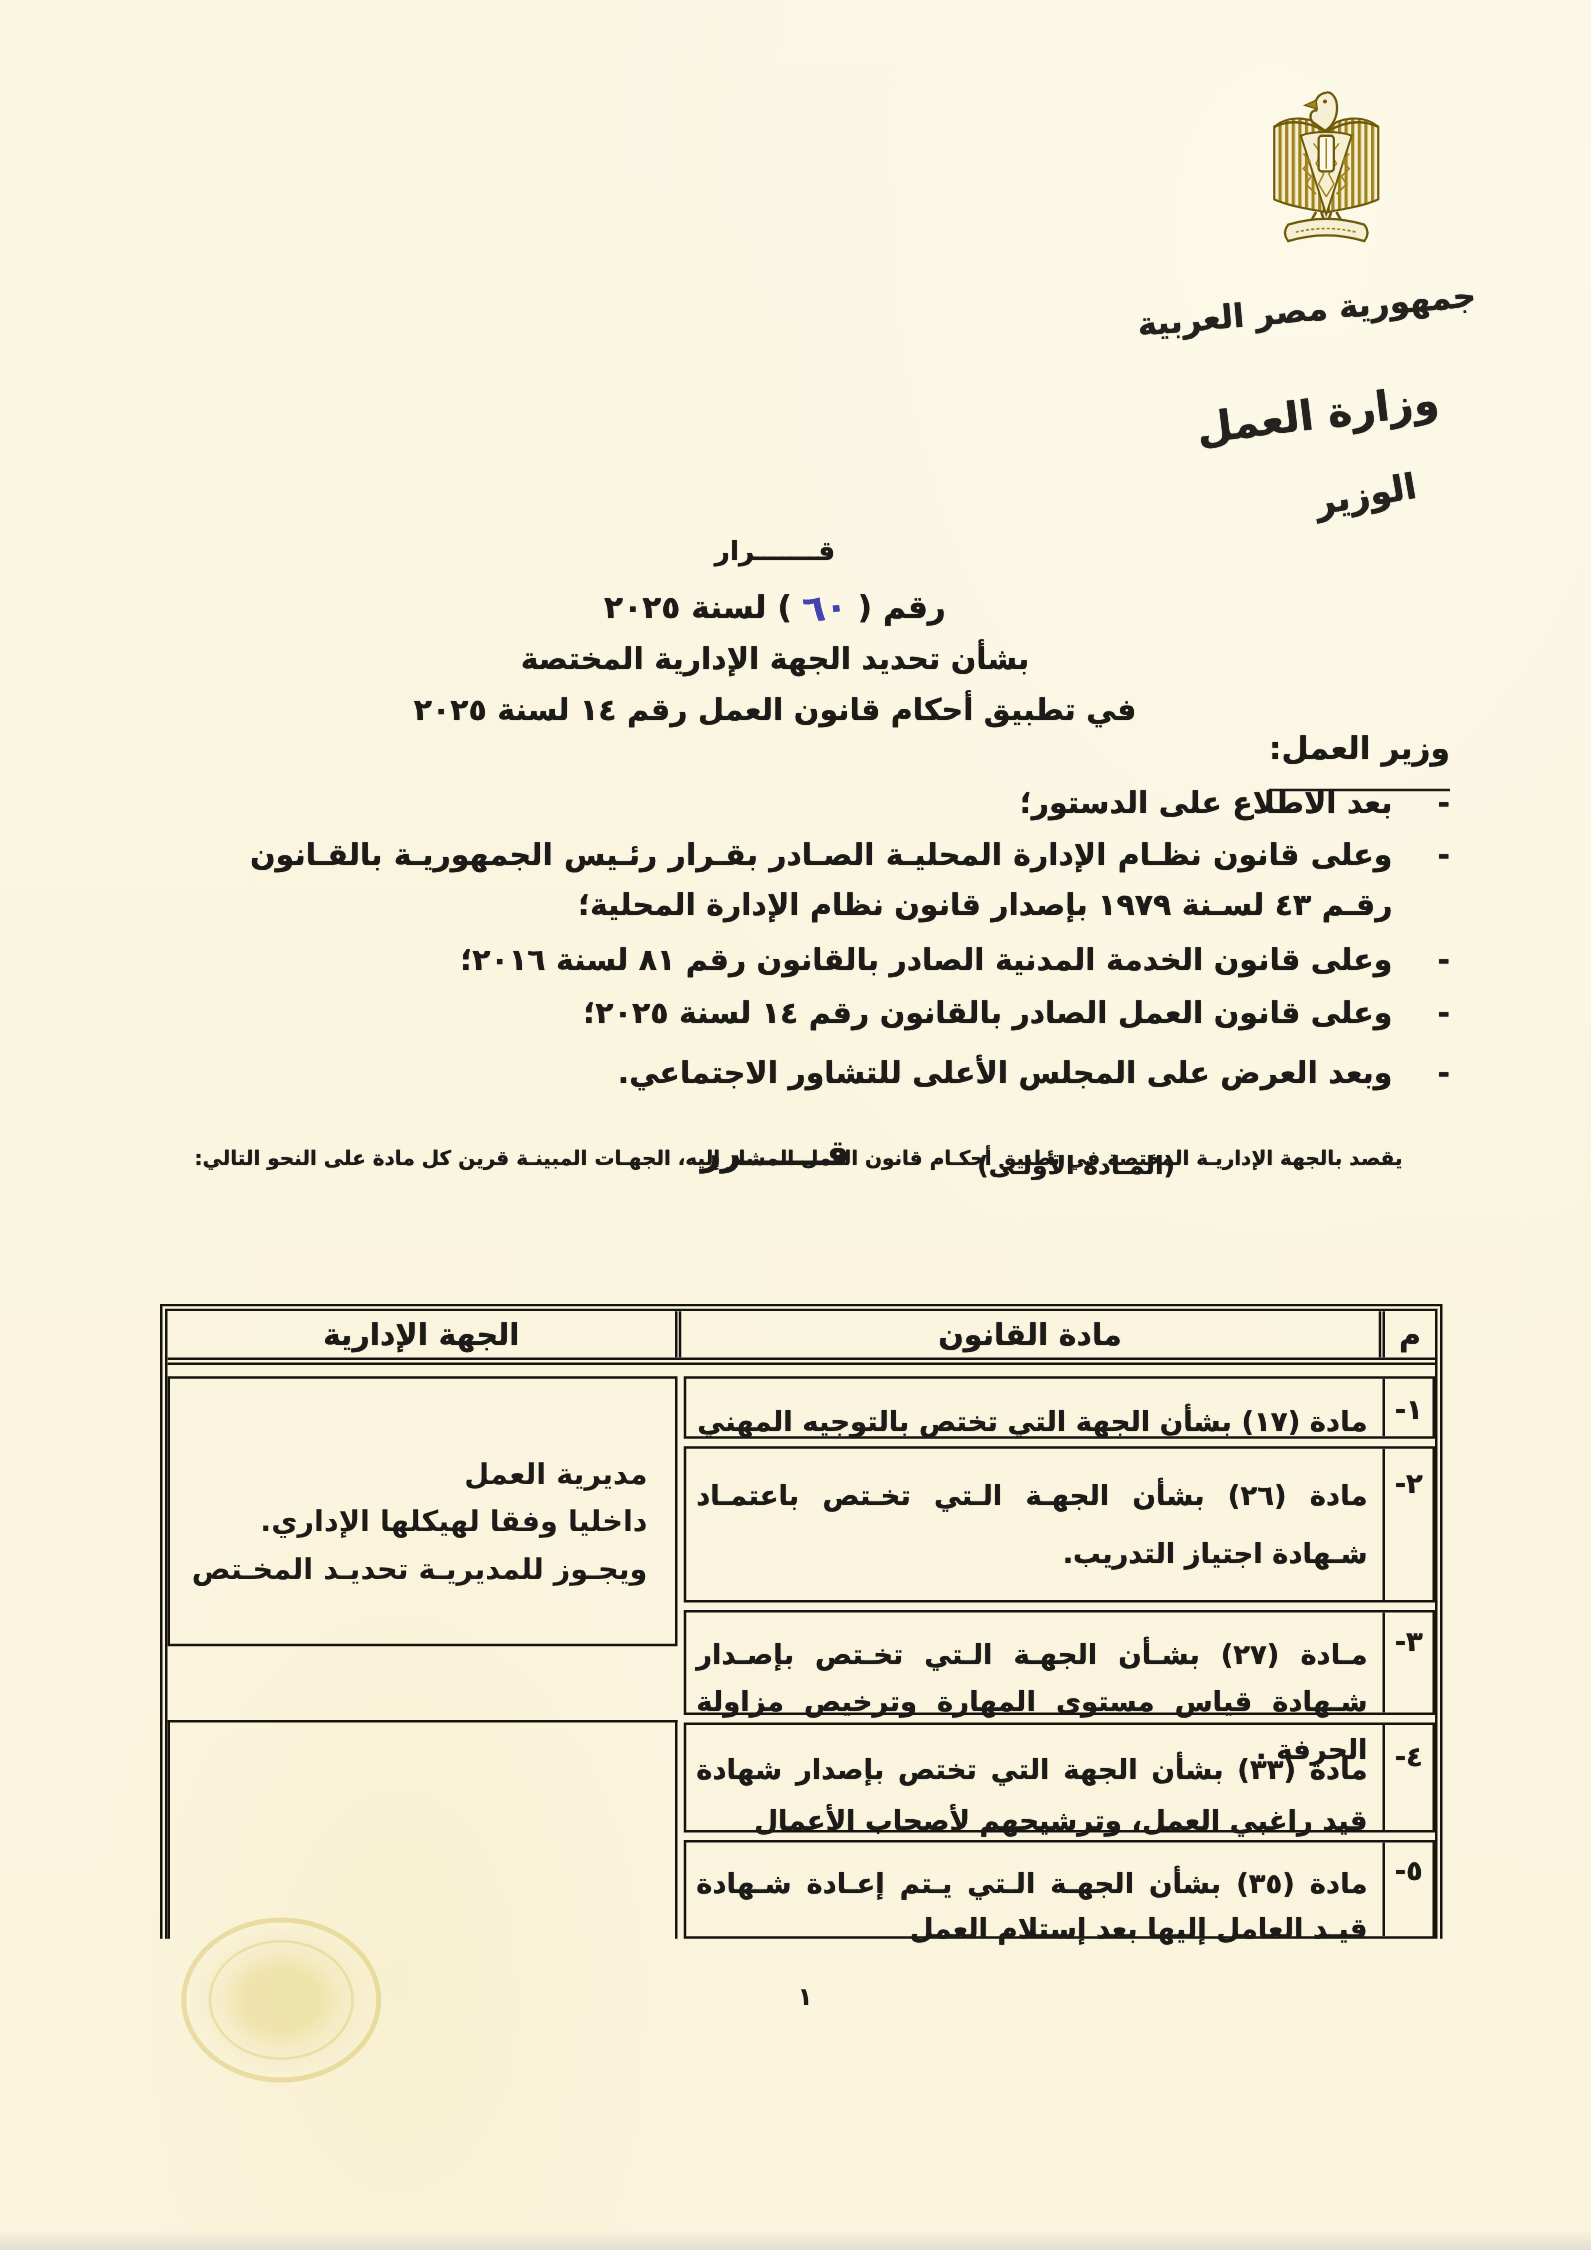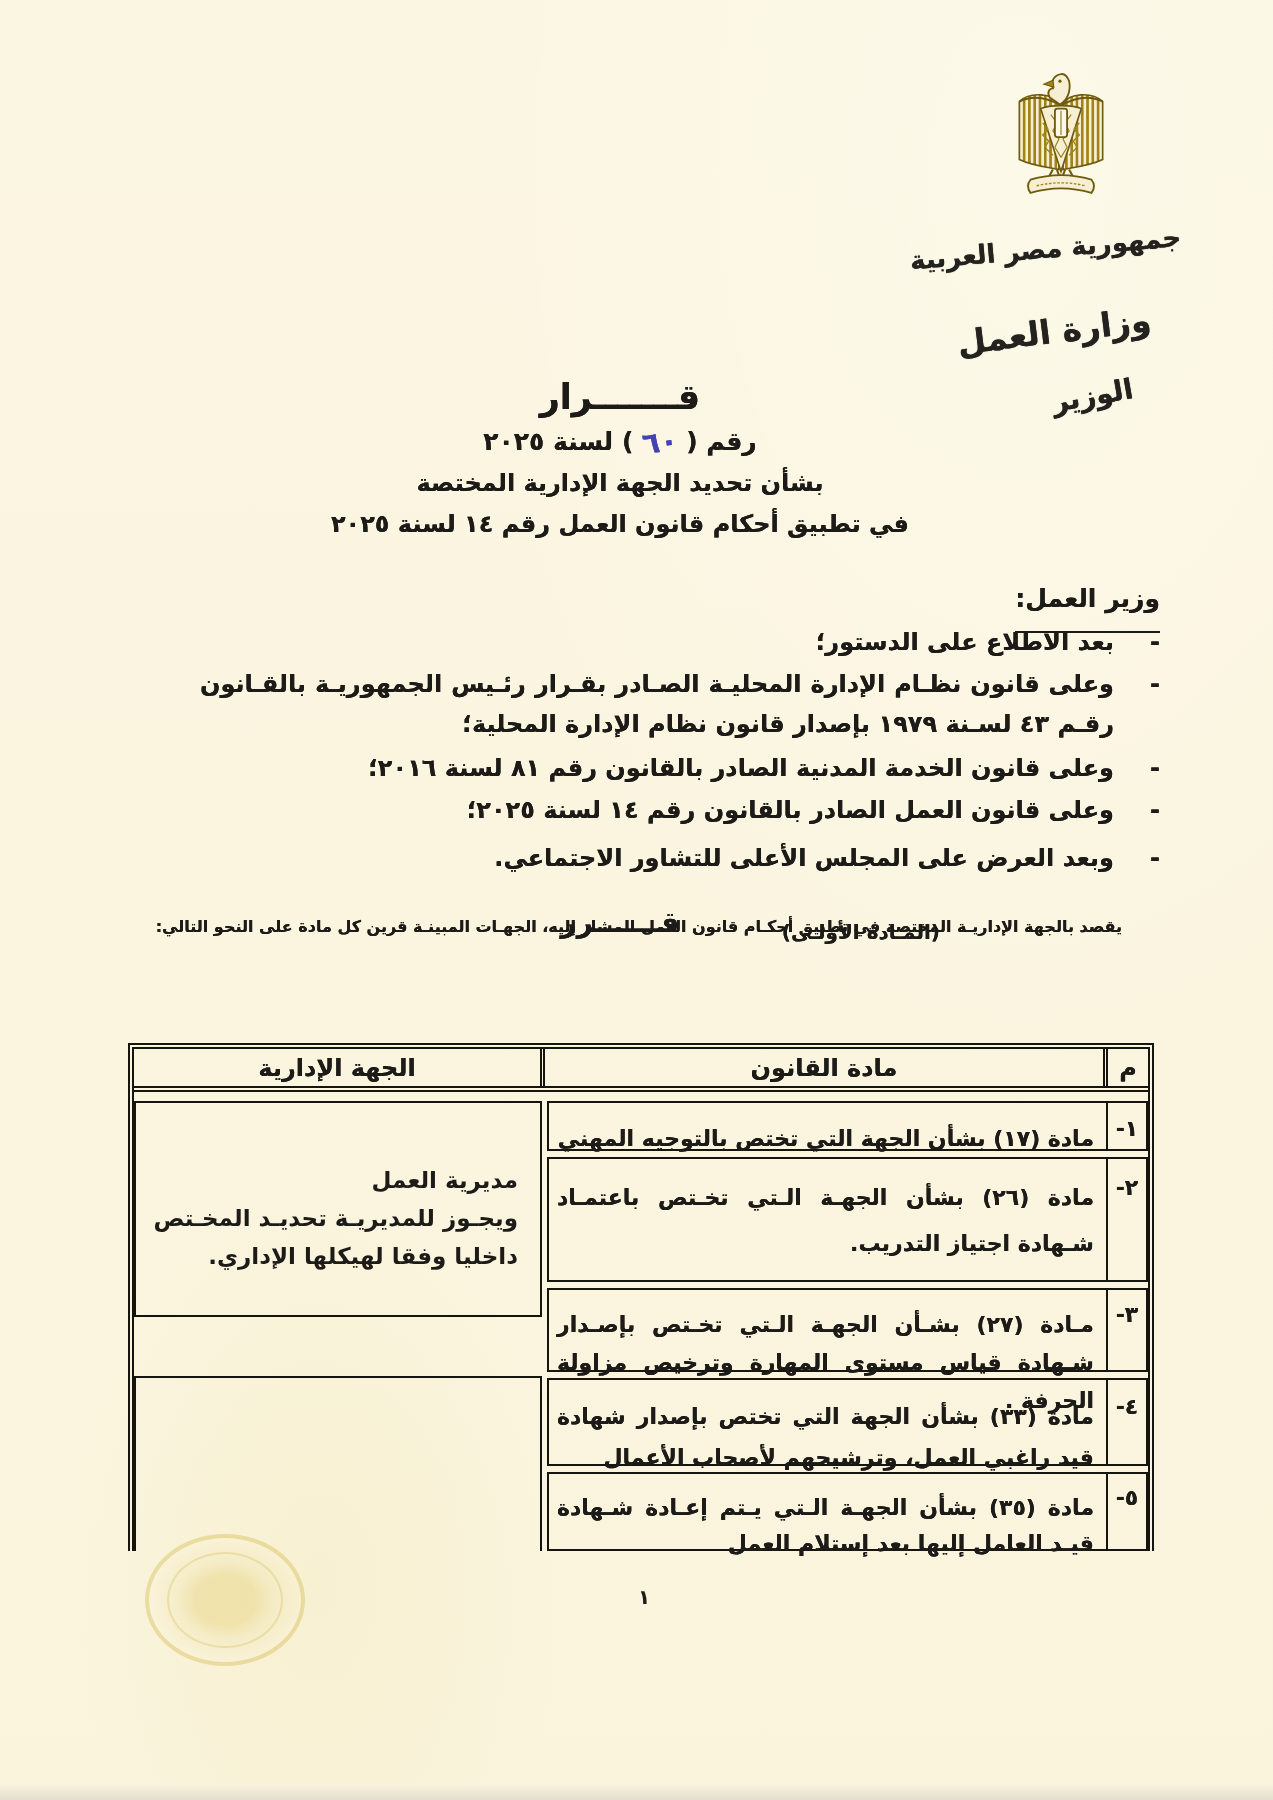--- a/index.html
+++ b/index.html
@@ -21,21 +21,21 @@
   
   .emblem{left:1012px; top:70px; width:98px; height:126px;}
   .callig{font-weight:700; white-space:nowrap; color:#23221e; text-shadow:0 0 0.7px #23221e;}
   .callig1{top:222px; right:92px;  font-size:26px; transform:rotate(-5deg); transform-origin:right center;}
   .callig2{top:300px; right:122px; font-size:33px; transform:rotate(-7deg); transform-origin:right center;}
   .callig3{top:372px; right:140px; font-size:28px; transform:rotate(-10deg); transform-origin:right center;}
 
   
   .title-block{left:300px; top:378px; width:640px; text-align:center;}
   .t-line{margin:0; line-height:38px;}
-  .t-decree{font-size:35px; letter-spacing:0;}
+  .t-decree{font-size:21px; letter-spacing:0;margin-top:44px;}
   .t-number{font-size:25px; margin-top:5px;}
   .hand{color:#4343b4; font-weight:700; font-size:29px; display:inline-block;
         transform:rotate(-7deg) translateY(2px); text-shadow:0 0 0.5px #4343b4;}
   .t-sub{font-size:24px; margin-top:3px;}
 
   
   .minister-heading{top:584px; right:113px; font-size:25px; padding-bottom:18px;
                     border-bottom:2.5px solid #1c1b18;}
   .bullet{right:113px; left:200px; font-size:24px; line-height:40px;
           text-align:justify; padding-right:46px;}
@@ -183,22 +183,22 @@
     <div class="num thick">٤-</div>
     <div class="art thick">مادة (٣٣) بشأن الجهة التي تختص بإصدار شهادة قيد راغبي العمل، وترشيحهم لأصحاب الأعمال</div>
   </div>
   <div class="cell-box trow r5">
     <div class="num thick">٥-</div>
     <div class="art thick">مادة (٣٥) بشأن الجهـة الـتي يـتم إعـادة شـهادة قيـد العامل إليها بعد إستلام العمل</div>
   </div>
 
   <div class="cell-box entity-a">
     <div class="l1">مديرية العمل</div>
+    <div>داخليا وفقا لهيكلها الإداري.</div>
     <div>ويجـوز للمديريـة تحديـد المخـتص</div>
-    <div>داخليا وفقا لهيكلها الإداري.</div>
   </div>
   <div class="cell-box entity-b"></div>
 </div>
 
 <div class="abs pagenum">١</div>
 
 <div class="abs stamp">
   <div class="stamp-inner"></div>
 </div>
 

